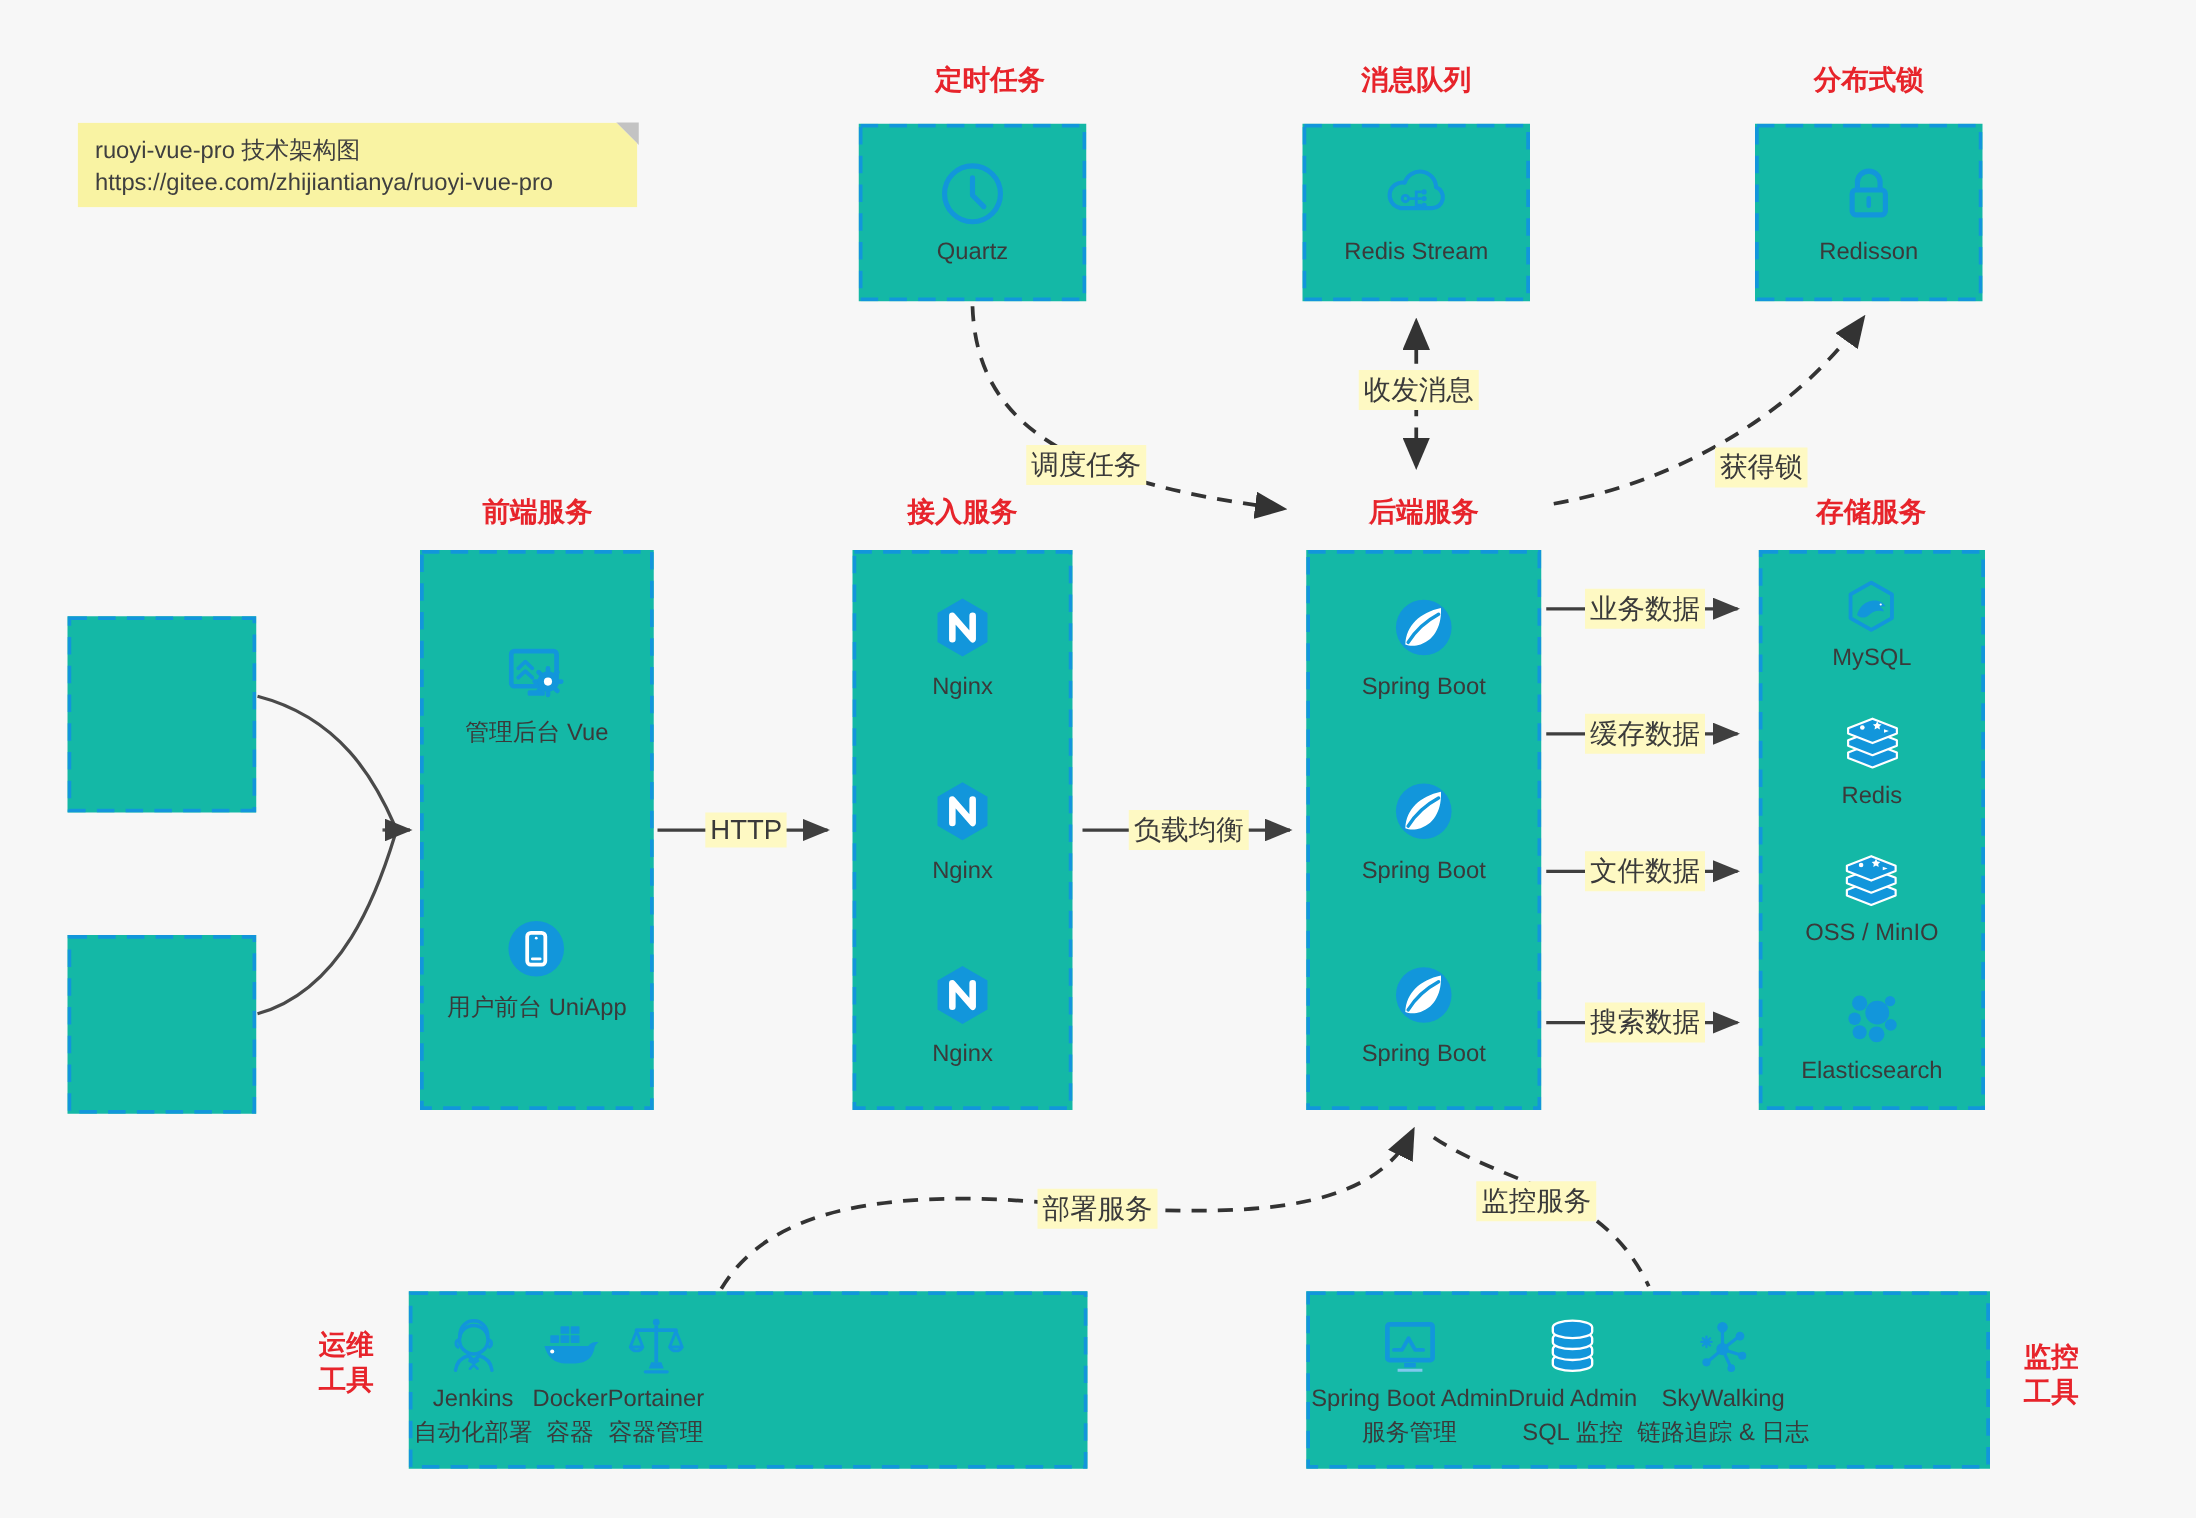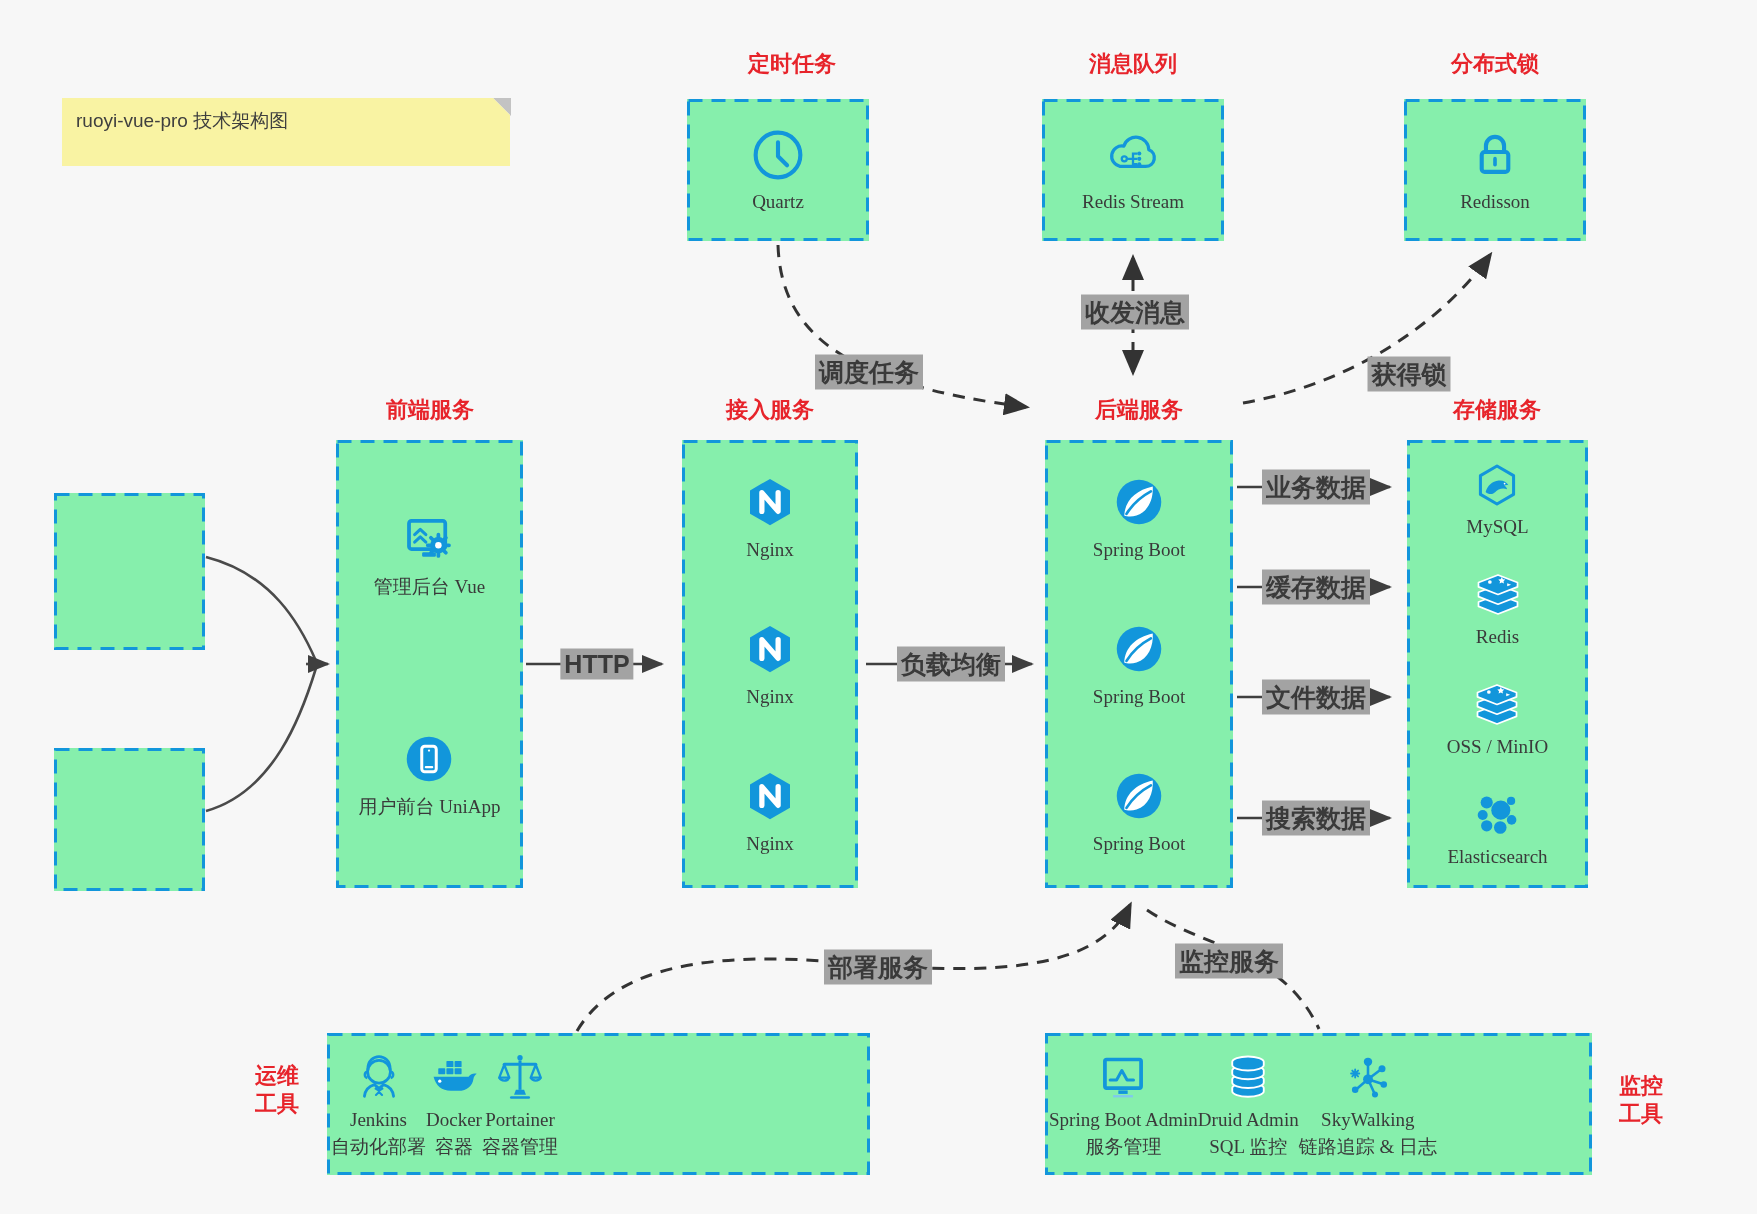--- a/index.html
+++ b/index.html
@@ -4,21 +4,21 @@
 <style>
   html,body{margin:0;padding:0;background:#f7f7f7;font-family:"Liberation Sans","DejaVu Sans",sans-serif;}
   #stage{position:relative;width:1757px;height:1214px;background:#f7f7f7;overflow:hidden;}
   
   #connectors{position:absolute;left:0;top:0;pointer-events:none;}
   
   .note{position:absolute;left:62px;top:98px;width:448px;height:68px;background:#f9f3a3;
         clip-path:polygon(0 0,calc(100% - 17px) 0,100% 17px,100% 100%,0 100%);}
   .note-text{position:absolute;left:76px;top:108px;font-size:19px;line-height:26px;color:#3f3f3f;white-space:nowrap;}
   
-  .box{position:absolute;background:#86efac;font-family:Liberation Serif, serif;}
+  .box{position:absolute;background:#14b8a6;}
   .box svg.dash{position:absolute;left:0;top:0;}
   .box-items{position:absolute;inset:4px;display:flex;align-items:center;}
   .v .box-items{flex-direction:column;justify-content:space-around;}
   .h .box-items{flex-direction:row;justify-content:flex-start;}
   .item{display:flex;flex-direction:column;align-items:center;gap:5px;position:relative;z-index:2;}
   .icon{display:block;width:60px;height:60px;}
   .icon svg{display:block;width:100%;height:100%;}
   .ilabel{font-size:19px;color:#3a3a3a;line-height:1.32;white-space:nowrap;text-align:center;}
   #g-storage .icon{width:52px;height:52px;}
   #g-storage .item{gap:3px;}
@@ -43,21 +43,21 @@
   .t-scheduled{left:778px;top:50px;margin-left:14px;}
   .t-mq{left:1133px;top:50px;}
   .t-lock{left:1495px;top:50px;}
   .t-frontend{left:430px;top:396px;}
   .t-gateway{left:770px;top:396px;}
   .t-backend{left:1139px;top:396px;}
   .t-storage{left:1497px;top:396px;}
   .t-ops{left:277px;top:1062px;}
   .t-monitor{left:1641px;top:1072px;}
   
-  .elabel{position:absolute;transform:translate(-50%,-50%);font-size:25px;color:#3a3a3a;background:#a3a3a3;padding:1px 4px;white-space:nowrap;z-index:3;font-weight:bold;}
+  .elabel{position:absolute;transform:translate(-50%,-50%);font-size:22px;color:#3a3a3a;background:#fef9c3;padding:1px 4px;white-space:nowrap;z-index:3;}
 </style>
 </head>
 <body>
 
 <div id="stage">
 
   <svg id="connectors" width="1757" height="1214" viewBox="0 0 1757 1214">
     <defs>
       <marker id="mS" markerWidth="22" markerHeight="18" refX="20" refY="9" orient="auto" markerUnits="userSpaceOnUse">
         <path d="M0 0 L22 9 L0 18 z" fill="#3f3f3f"></path>
@@ -89,20 +89,21 @@
       <path d="M1133 258 V372" marker-start="url(#mD)" marker-end="url(#mD)"></path>
       <path d="M1243 403 C1345 385 1437 329 1490 255" marker-end="url(#mD)"></path>
       <path d="M577 1031 C615 967 708 950 848 963 C998 976 1098 970 1130 905" marker-end="url(#mD)"></path>
       <path d="M1147 910 C1203 948 1282 950 1319 1029"></path>
     </g>
   </svg>
 
   <div class="note"></div>
   <div class="note-text">
     <div>ruoyi-vue-pro 技术架构图</div>
+    <div>https://gitee.com/zhijiantianya/ruoyi-vue-pro</div>
   </div>
 
   <div class="gtitle t-scheduled">定时任务</div>
   <div class="gtitle t-mq">消息队列</div>
   <div class="gtitle t-lock">分布式锁</div>
   <div class="gtitle t-frontend">前端服务</div>
   <div class="gtitle t-gateway">接入服务</div>
   <div class="gtitle t-backend">后端服务</div>
   <div class="gtitle t-storage">存储服务</div>
   <div class="gtitle t-ops">

